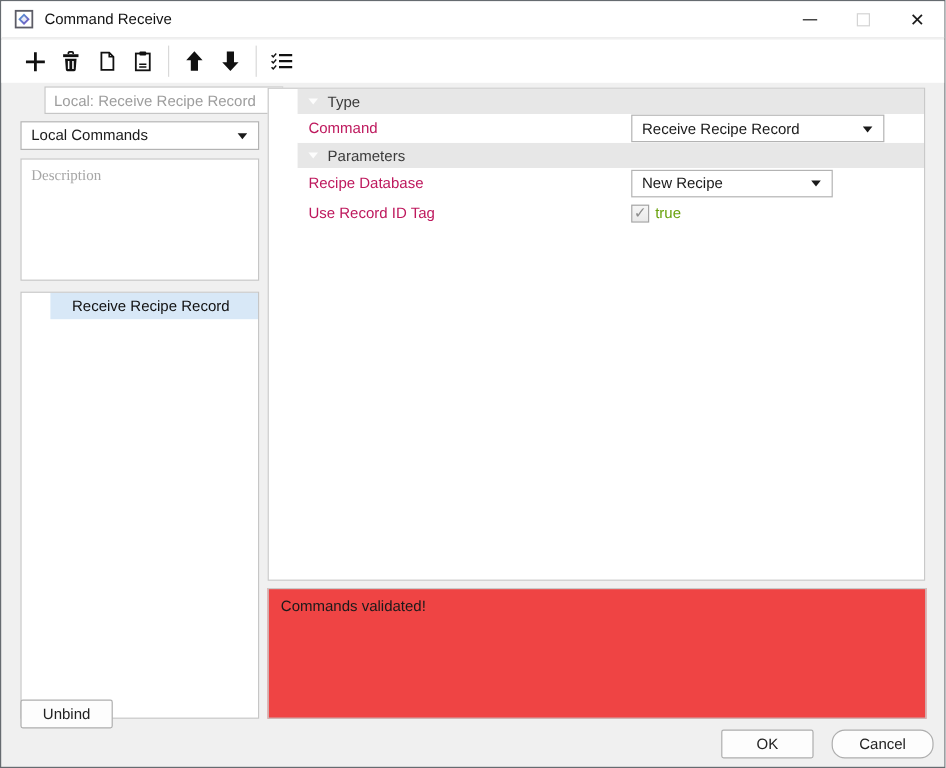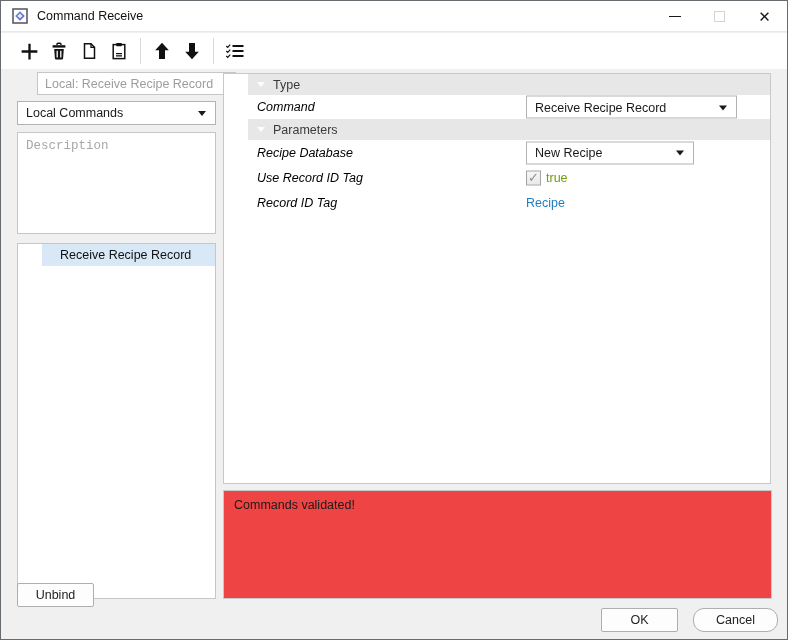--- a/index.html
+++ b/index.html
@@ -74,21 +74,21 @@
   .dropdown .caret {
     position: absolute; right: 9px; top: 50%; margin-top: -2px;
     width: 0; height: 0;
     border-left: 4px solid transparent; border-right: 4px solid transparent;
     border-top: 5px solid #1a1a1a;
   }
   .dd-left { left: 16px; top: 100px; width: 199px; height: 24px; }
   textarea.description {
     left: 16px; top: 131px; width: 199px; height: 102px;
     padding: 6px 8px; font-size: 12.5px; color: #14532d;
-    font-family: Liberation Mono, monospace;
+    font-family: Liberation Serif, serif;
     resize: none; outline: none;
   }
   textarea.description::placeholder { color: #a7a7a7; }
   .command-list {
     left: 16px; top: 242px; width: 199px; height: 356px;
     background: #fff; border: 1px solid #c6c6c6;
     overflow: hidden;
   }
   .list-item {
     height: 22px; line-height: 22px; padding-left: 18px;
@@ -108,21 +108,21 @@
   }
   .section-header .tri {
     width: 0; height: 0; margin: 0 8px 0 9px;
     border-left: 4px solid transparent; border-right: 4px solid transparent;
     border-top: 5px solid #fdfdfd;
   }
   .prop-row {
     display: flex; align-items: center; height: 24px;
     background: #fff; position: relative;
   }
-  .prop-row .row-label { padding-left: 9px; color: #000000; font-style: italic; }
+  .prop-row .row-label { padding-left: 9px; color: #be185d; }
   .row-control { position: absolute; left: 278px; top: 50%; transform: translateY(-50%); }
   .dd-command { width: 211px; height: 23px; }
   .dd-recipe-db { width: 168px; height: 23px; }
   .checkbox {
     width: 15px; height: 15px; display: inline-flex; align-items: center; justify-content: center;
     border: 1px solid #a3a3a3; background: linear-gradient(#f6f6f6, #e9e9e9);
     vertical-align: middle;
   }
   .checkbox .check { color: #8d8d8d; font-size: 13px; font-weight: bold; line-height: 1; margin-top: -1px; }
   .cbx-wrap { display: flex; align-items: center; }
@@ -272,26 +272,20 @@
     <div class="prop-row" style="height:25px;">
       <span class="row-label">Use Record ID Tag</span>
       <div class="row-control cbx-wrap">
         <span class="checkbox">
           <span class="check">✓</span>
         </span>
         <span class="true-text" style="color:#6aa20d;">true</span>
       </div>
     </div>
 
-    <div class="prop-row" style="height:25px;">
-      <span class="row-label">Record ID Tag</span>
-      <div class="row-control">
-        <span class="tag-link" style="color:#1f7fc0;">Recipe</span>
-      </div>
-    </div>
 
   </div>
 
   <div class="abs message-box">
     <span>Commands validated!</span>
   </div>
 
   <div class="btn btn-unbind">Unbind</div>
   <div class="btn btn-ok">OK</div>
   <div class="btn btn-cancel">Cancel</div>

